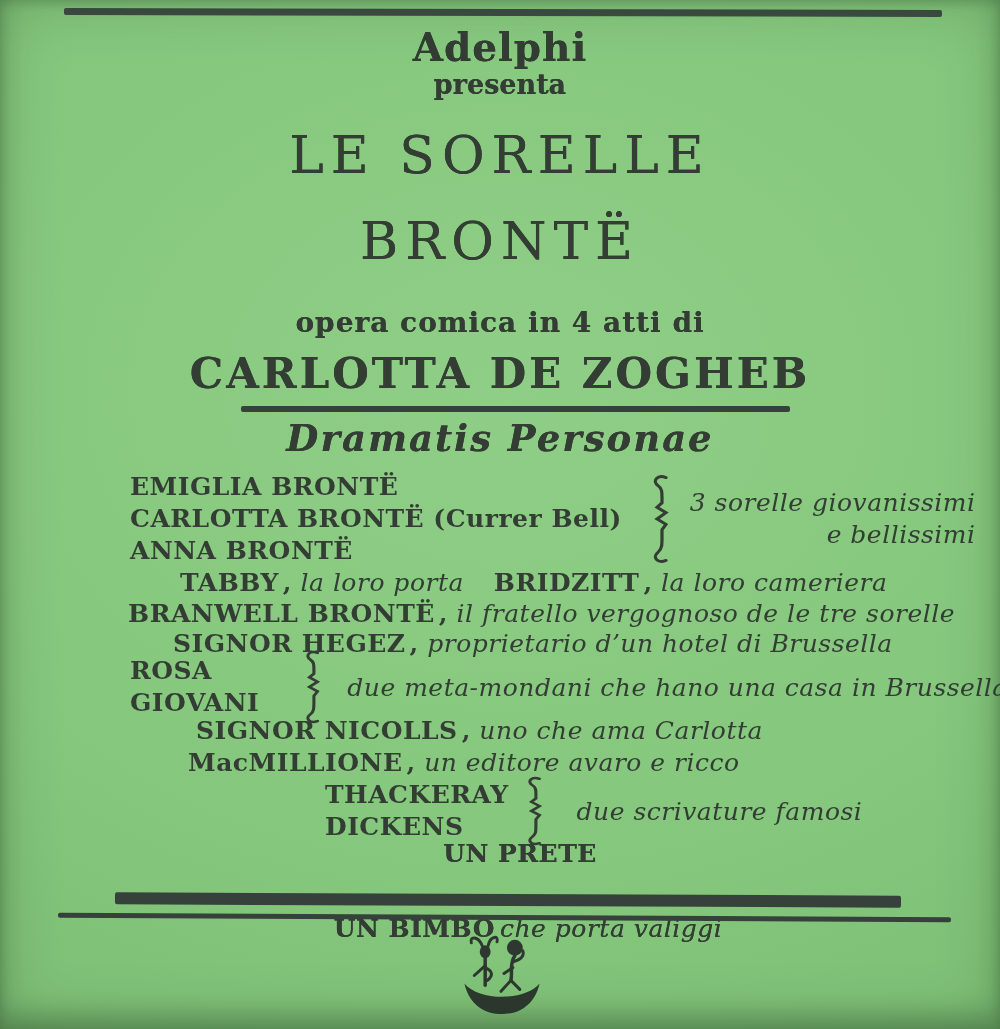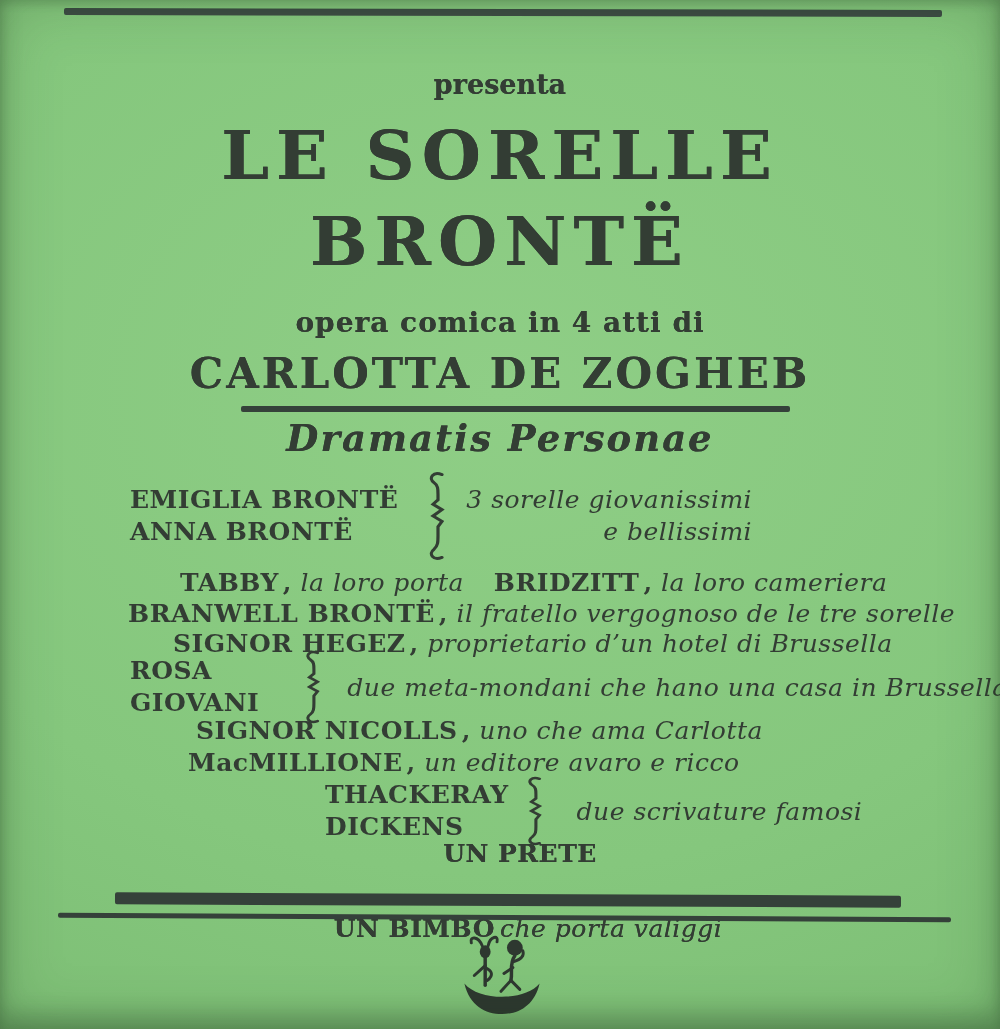--- a/index.html
+++ b/index.html
@@ -21,21 +21,21 @@
   .rule-top{left:64px;top:9px;width:878px;height:7px;background:#3c4a43;transform:rotate(.12deg);}
   .rule-author{left:241px;top:406px;width:549px;height:6px;}
   .rule-bottom-thick{left:115px;top:894px;width:786px;height:12px;transform:rotate(.25deg);}
   .rule-bottom-thin{left:58px;top:915px;width:893px;height:5px;transform:rotate(.28deg);}
 
   .txt{position:absolute;white-space:nowrap;text-shadow:0 0 .5px currentColor;}
   .center{left:0;width:100%;text-align:center;}
 
   .publisher{top:24px;font-size:39px;font-weight:bold;letter-spacing:1px;}
   .presenta{top:69px;font-size:27px;font-weight:bold;}
-  .title{top:112px;font-size:68px;font-weight:bold;letter-spacing:7px;line-height:86px;}
+  .title{top:112px;font-size:52px;font-weight:normal;letter-spacing:7px;line-height:86px;}
   .subtitle{top:306px;font-size:28px;font-weight:bold;letter-spacing:1px;}
   .author{top:349px;font-size:42px;font-weight:bold;letter-spacing:3px;}
   .dramatis{top:416px;font-size:37px;font-style:italic;font-weight:bold;letter-spacing:2px;}
 
   .cast-name{font-weight:bold;font-size:25px;letter-spacing:.5px;}
   .cast-note{font-style:italic;font-size:25px;letter-spacing:.5px;}
   .comma{font-weight:bold;font-size:25px;margin:0 9px 0 4px;}
   .row{position:absolute;white-space:nowrap;}
   .names-col .cast-name{display:block;line-height:32px;}
 
@@ -70,36 +70,38 @@
   .logo{position:absolute;left:452px;top:926px;width:100px;height:94px;}
   .logo svg{width:100%;height:100%;}
 </style>
 </head>
 <body>
 
 <div class="page">
 
   <div class="rule rule-top"></div>
 
+  <div class="txt center publisher">Adelphi</div>
   <div class="txt center presenta">presenta</div>
 
   <div class="txt center title">
     <div>LE SORELLE</div>
     <div>BRONTË</div>
   </div>
 
   <div class="txt center subtitle">opera comica in 4 atti di</div>
   <div class="txt center author">CARLOTTA DE ZOGHEB</div>
   <div class="rule rule-author"></div>
 
   <div class="txt center dramatis">Dramatis Personae</div>
 
   <div class="row group g-sisters">
     <div class="names-col">
       <span class="cast-name">EMIGLIA BRONTË</span>
+      <span class="cast-name">CARLOTTA BRONTË (Currer Bell)</span>
       <span class="cast-name">ANNA BRONTË</span>
     </div>
     <div class="brace">
       <svg width="22" height="90" viewBox="0 0 22 100" preserveAspectRatio="none">
         <path d="M16 4 C7 0 2 8 8 13 C12 16 12 20 12 26 L12 32 L7 37 L16 43 L7 50 L16 56 L12 62 L12 72 C12 79 12 83 8 87 C2 92 7 100 16 96" fill="none" stroke="#333d34" stroke-width="3.2" stroke-linecap="round"></path>
       </svg>
     </div>
     <div class="notes">
       <span class="cast-note">3 sorelle giovanissimi</span>
       <span class="cast-note">e bellissimi</span>

